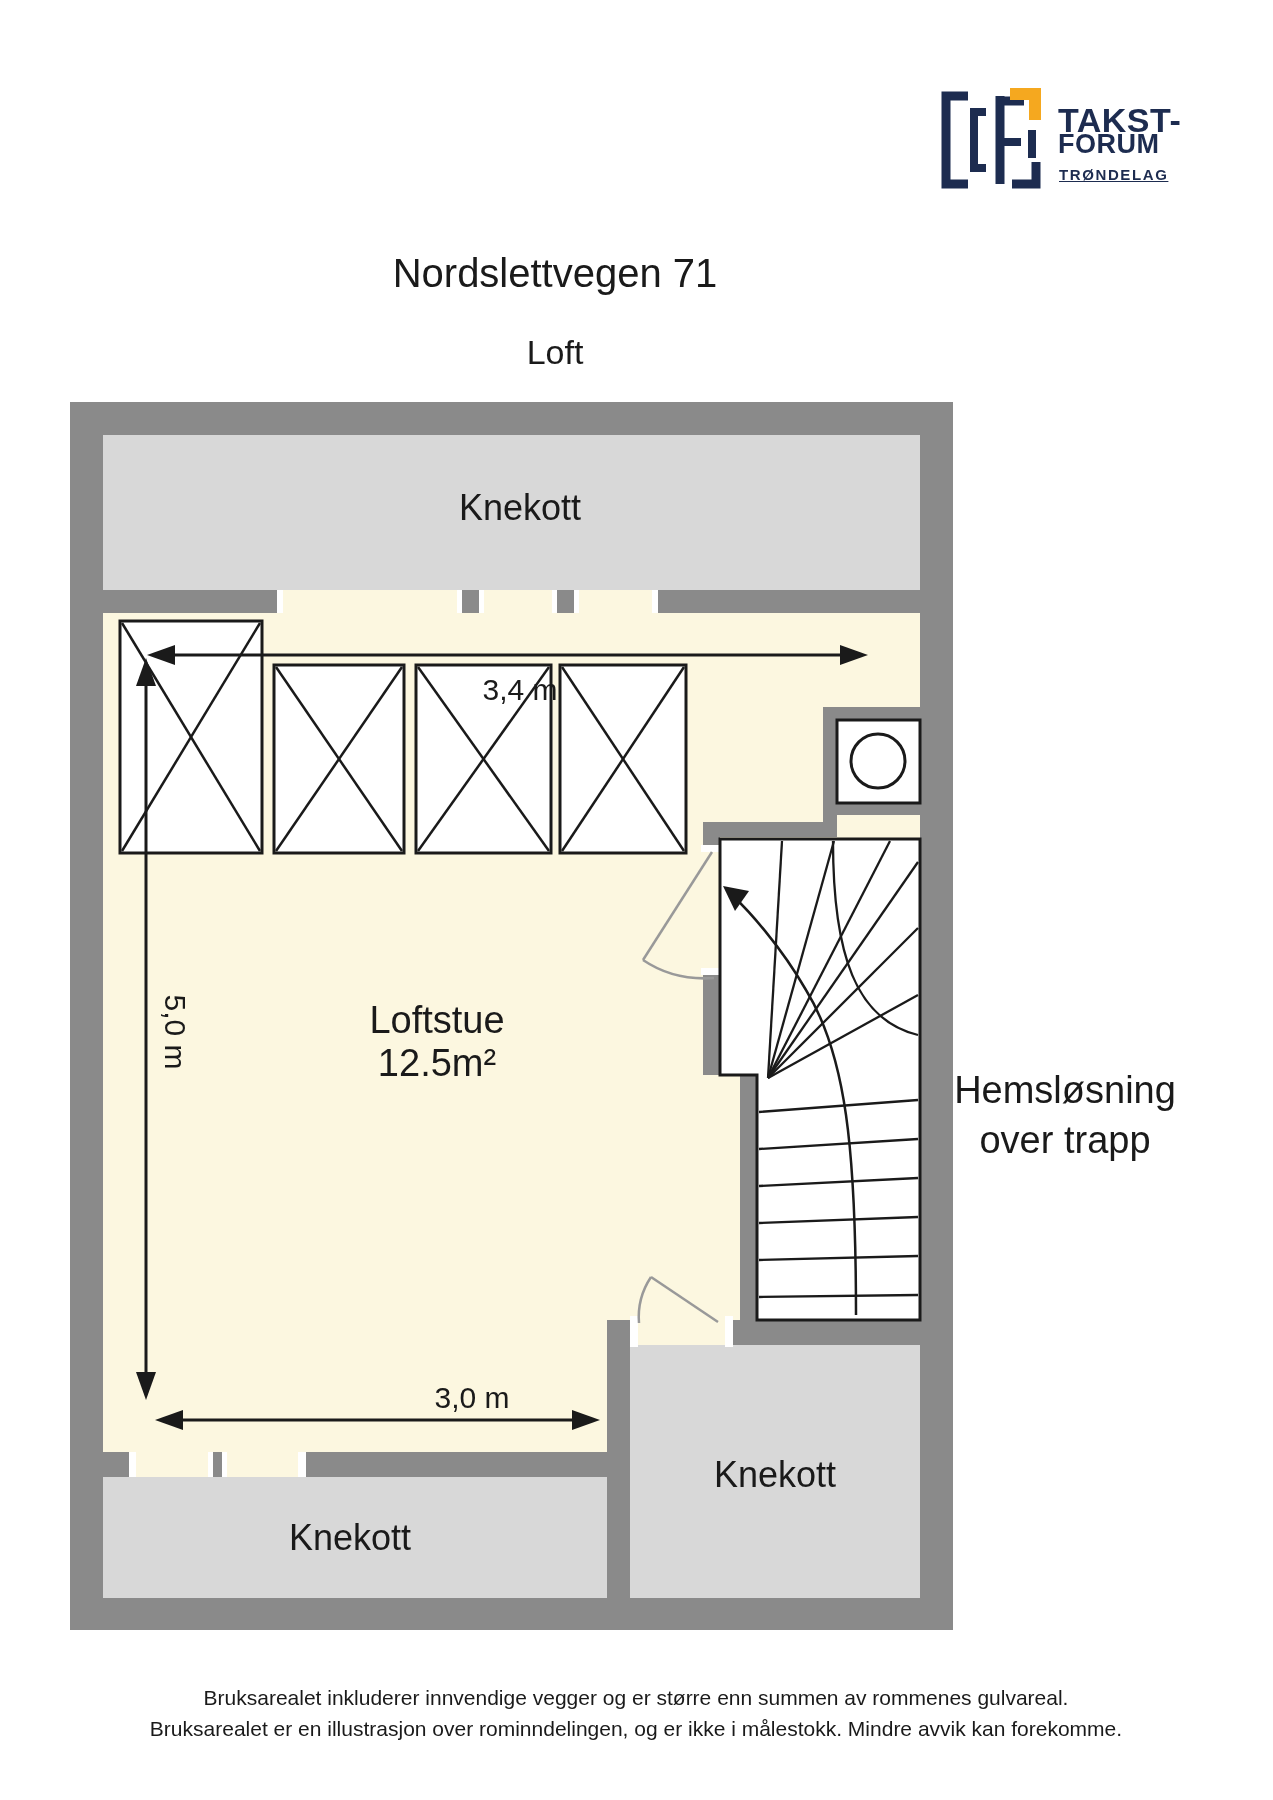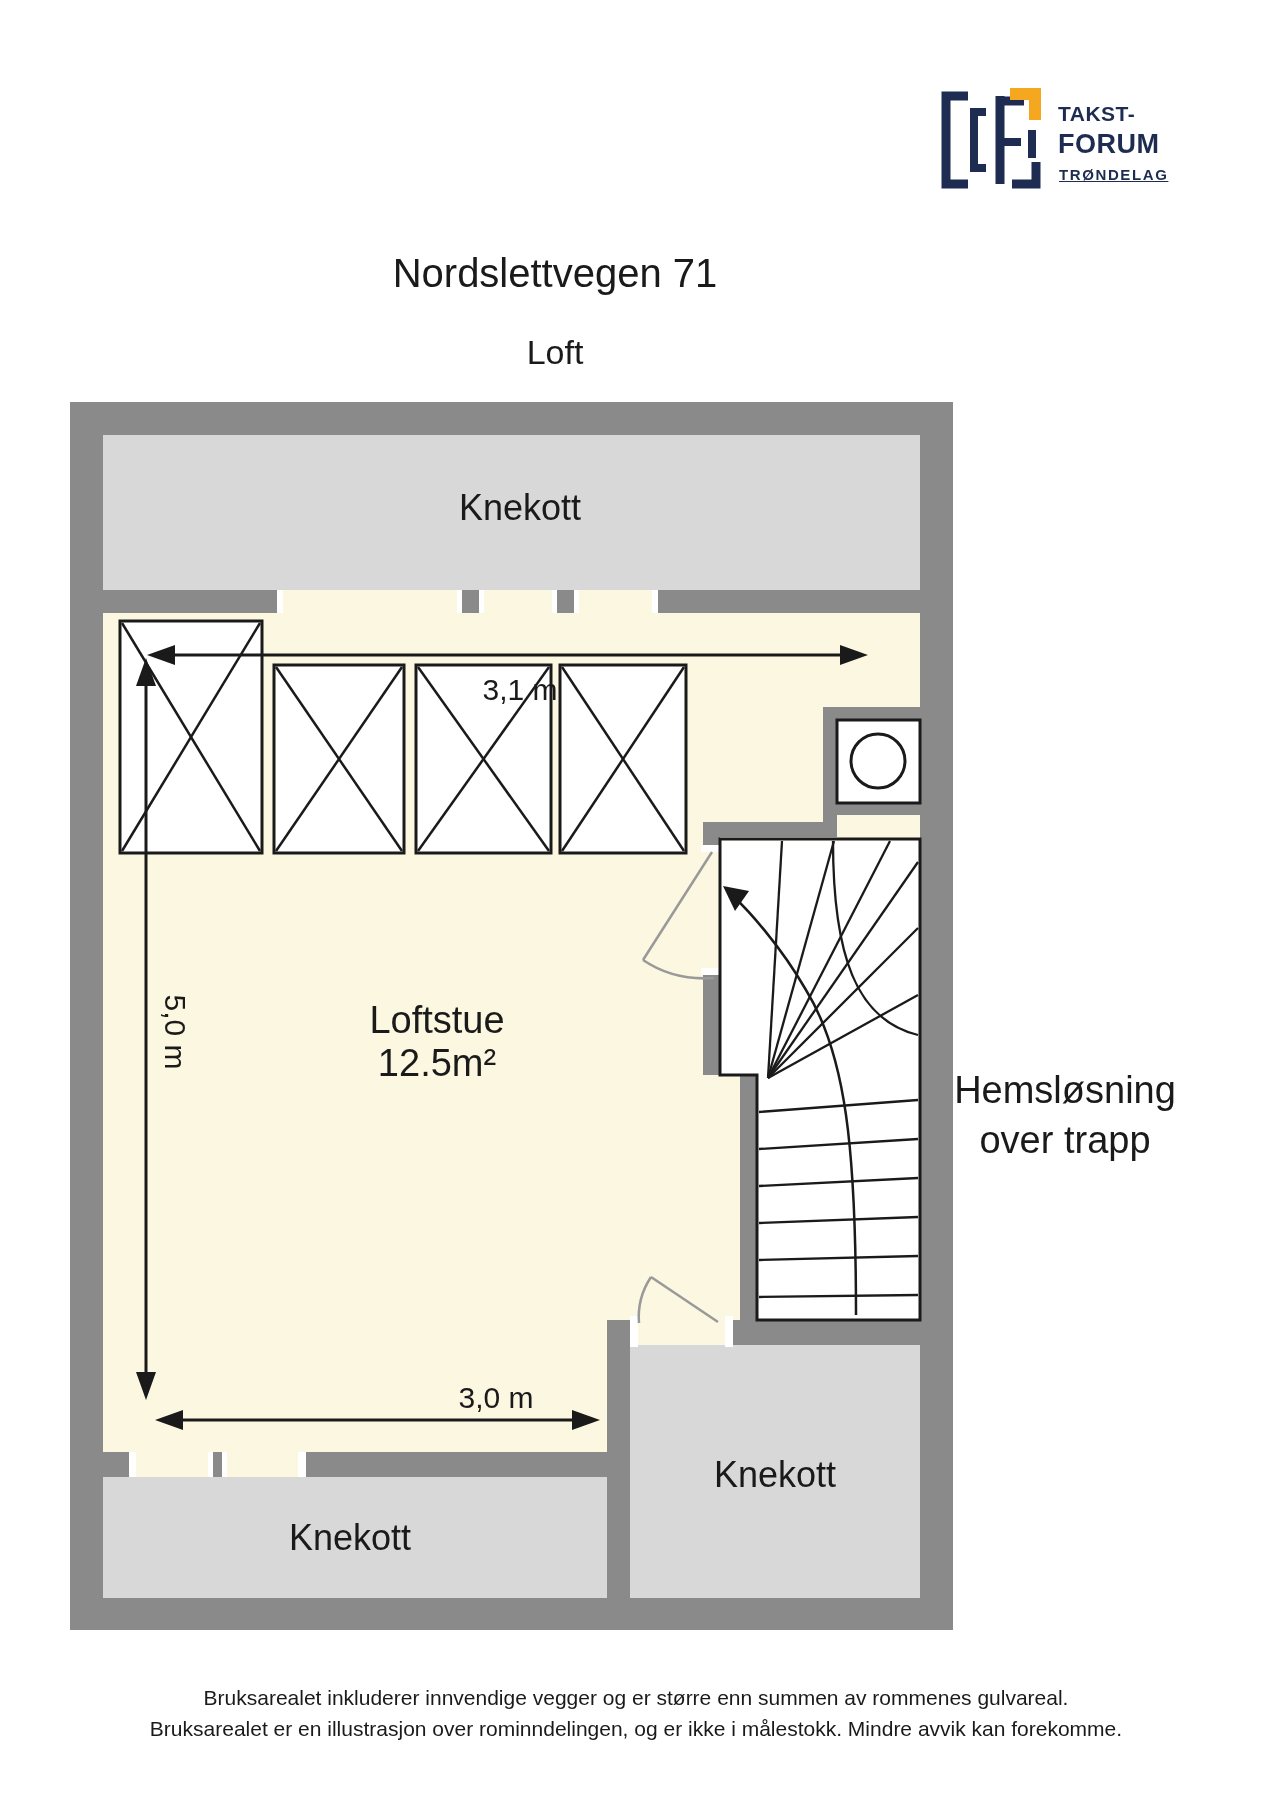--- a/index.html
+++ b/index.html
@@ -16,21 +16,21 @@
        color:#1a1a1a;text-align:center;}
   .room-lbl{font-size:36px;}
   .big-lbl{font-size:38px;}
   .dim-lbl{font-size:30px;}
   .rot90{transform:translate(-50%,-50%) rotate(90deg);}
   .title{font-size:40px;}
   .subtitle{font-size:34px;}
   .footer-line{font-size:21px;margin-top:12px;}
   
   .logo-text{position:absolute;color:#1d2c50;font-weight:800;line-height:1;}
-  .lg1{font-size:21px;letter-spacing:0.5px;}
+  .lg1{font-size:34px;letter-spacing:0.5px;}
   .lg2{font-size:27px;letter-spacing:0.5px;}
   .lg3{font-size:15px;letter-spacing:1.6px;}
 </style>
 </head>
 <body>
 
 <svg class="abs" style="left:930px;top:80px;" width="115" height="115" viewBox="930 80 115 115">
   <path d="M968 96 H946 V184 H968" fill="none" stroke="#1d2c50" stroke-width="9"></path>
   <path d="M986 112 H974 V168 H986" fill="none" stroke="#1d2c50" stroke-width="8"></path>
   <path d="M1000 96 V184" fill="none" stroke="#1d2c50" stroke-width="9"></path>
@@ -174,18 +174,18 @@
 
 <div class="lbl big-lbl" style="left:437px;top:1020px;">Loftstue</div>
 <div class="lbl big-lbl" style="left:437px;top:1063px;">12.5m²</div>
 
 <div class="lbl big-lbl" style="left:1065px;top:1090px;">Hemsløsning</div>
 <div class="lbl big-lbl" style="left:1065px;top:1140px;">over trapp</div>
 
 <div class="lbl room-lbl" style="left:350px;top:1538px;">Knekott</div>
 <div class="lbl room-lbl" style="left:775px;top:1475px;">Knekott</div>
 
-<div class="lbl dim-lbl" style="left:520px;top:690px;">3,1 m</div>
+<div class="lbl dim-lbl" style="left:520px;top:690px;">3,4 m</div>
 <div class="lbl dim-lbl rot90" style="left:175px;top:1032px;">5,0 m</div>
-<div class="lbl dim-lbl" style="left:472px;top:1398px;margin-left:24px;">3,0 m</div>
+<div class="lbl dim-lbl" style="left:472px;top:1398px;">3,0 m</div>
 
 <div class="lbl footer-line" style="left:636px;top:1686px;">Bruksarealet inkluderer innvendige vegger og er større enn summen av rommenes gulvareal.</div>
 <div class="lbl footer-line" style="left:636px;top:1717px;">Bruksarealet er en illustrasjon over rominndelingen, og er ikke i målestokk. Mindre avvik kan forekomme.</div>
 
 </body></html>

